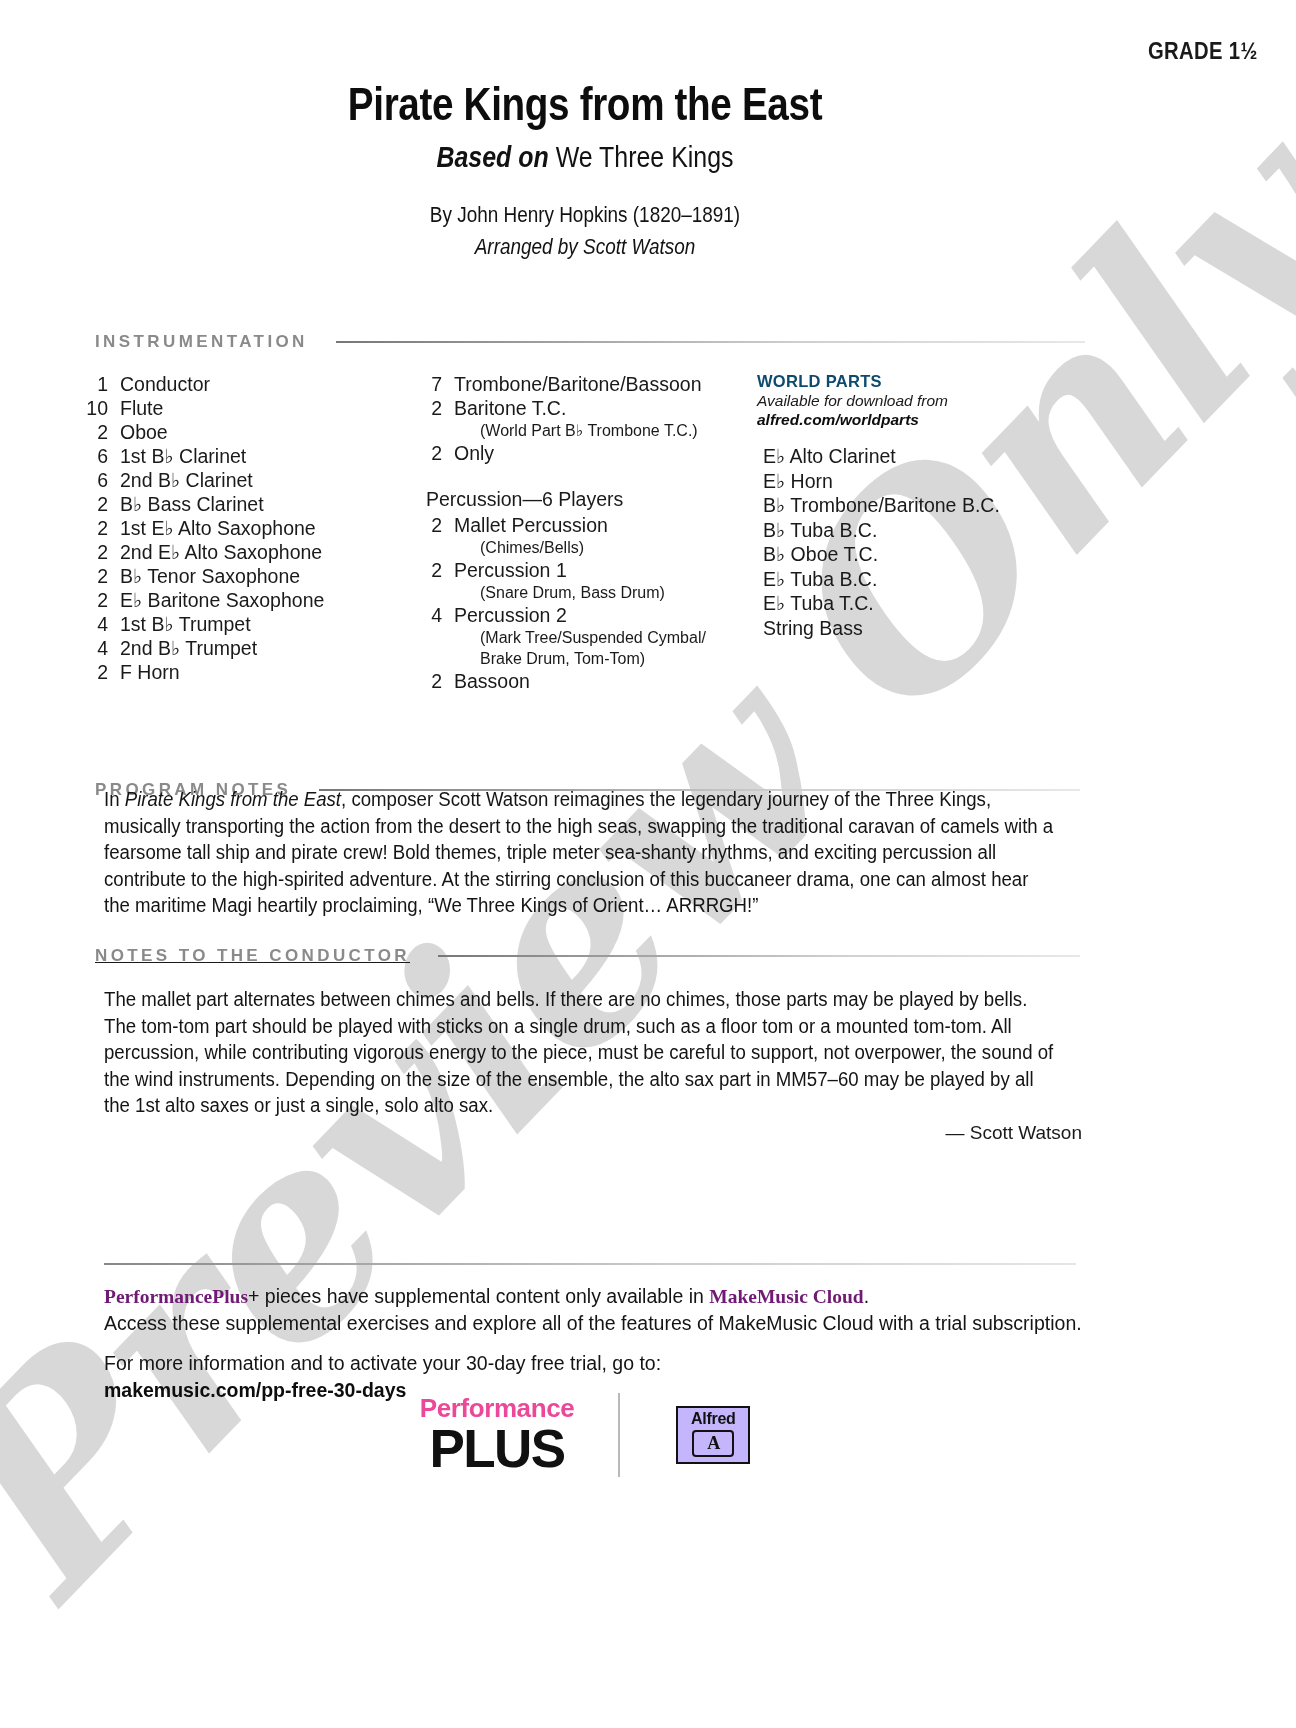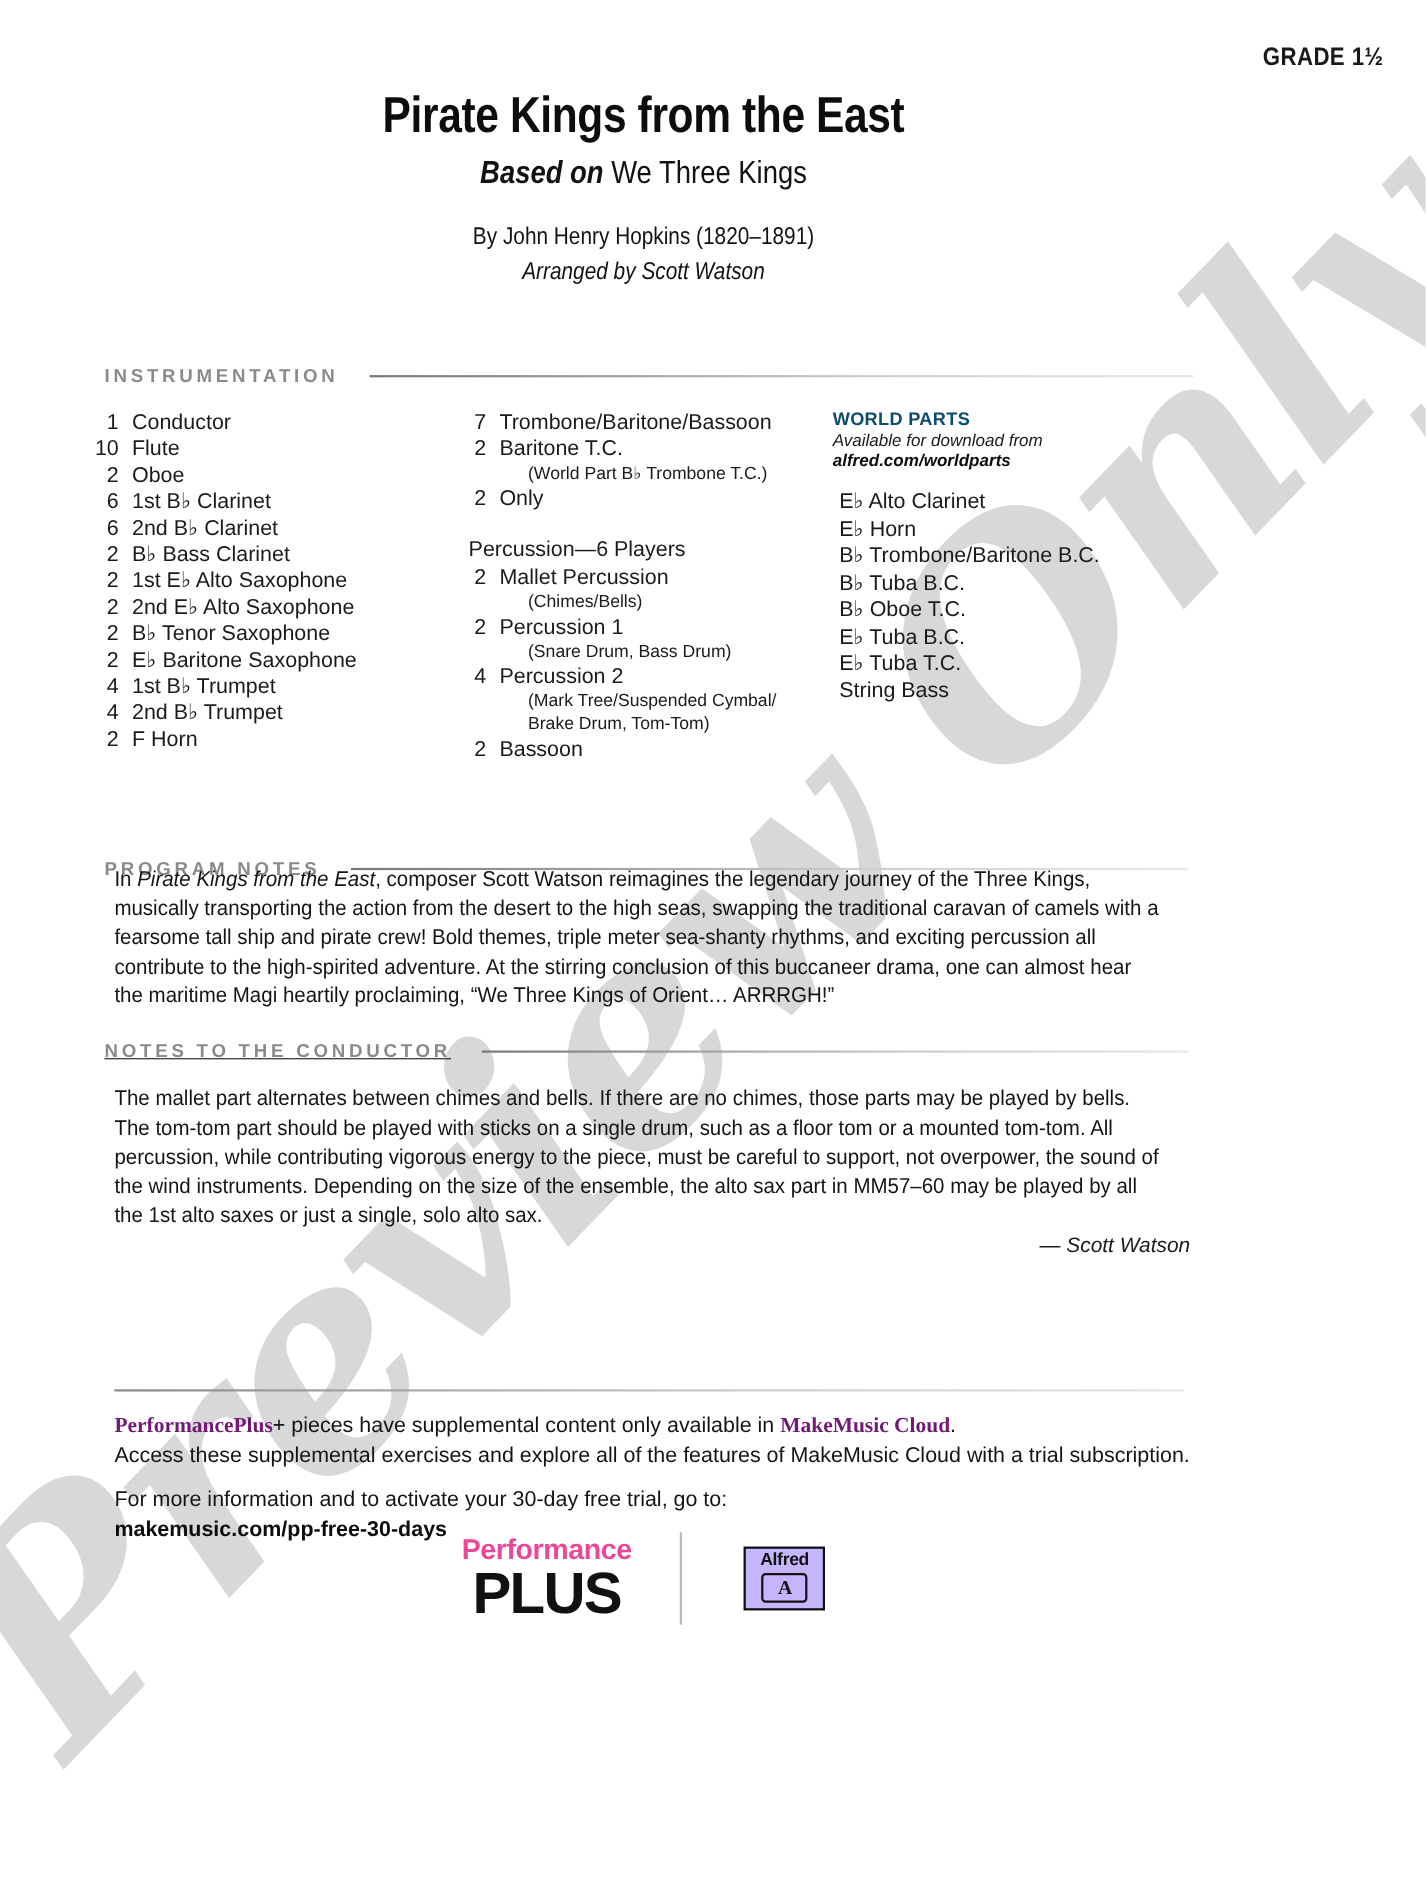--- a/index.html
+++ b/index.html
@@ -199,21 +199,20 @@
 
   #prog-head  { left: 95px;  top: 780px; width: 985px; }
   #prog-body  { left: 104px; top: 786px; width: 1000px; }
 
   #cond-head  { left: 95px;  top: 946px; width: 985px; text-decoration: underline; }
   #cond-body  { left: 104px; top: 986px; width: 1000px; }
 
   #signature {
     right: 214px; top: 1122px;
     font-family: "Liberation Sans Narrow", "Liberation Sans", sans-serif;
-    font-style: italic;
     font-size: 19px;
     color: #1a1a1a;
     white-space: nowrap;
   }
 
   
   #foot-rule {
     left: 104px; top: 1263px; width: 972px; height: 2px;
     background: linear-gradient(to right, #888 0%, #cdcdcd 60%, #e6e6e6 100%);
   }

